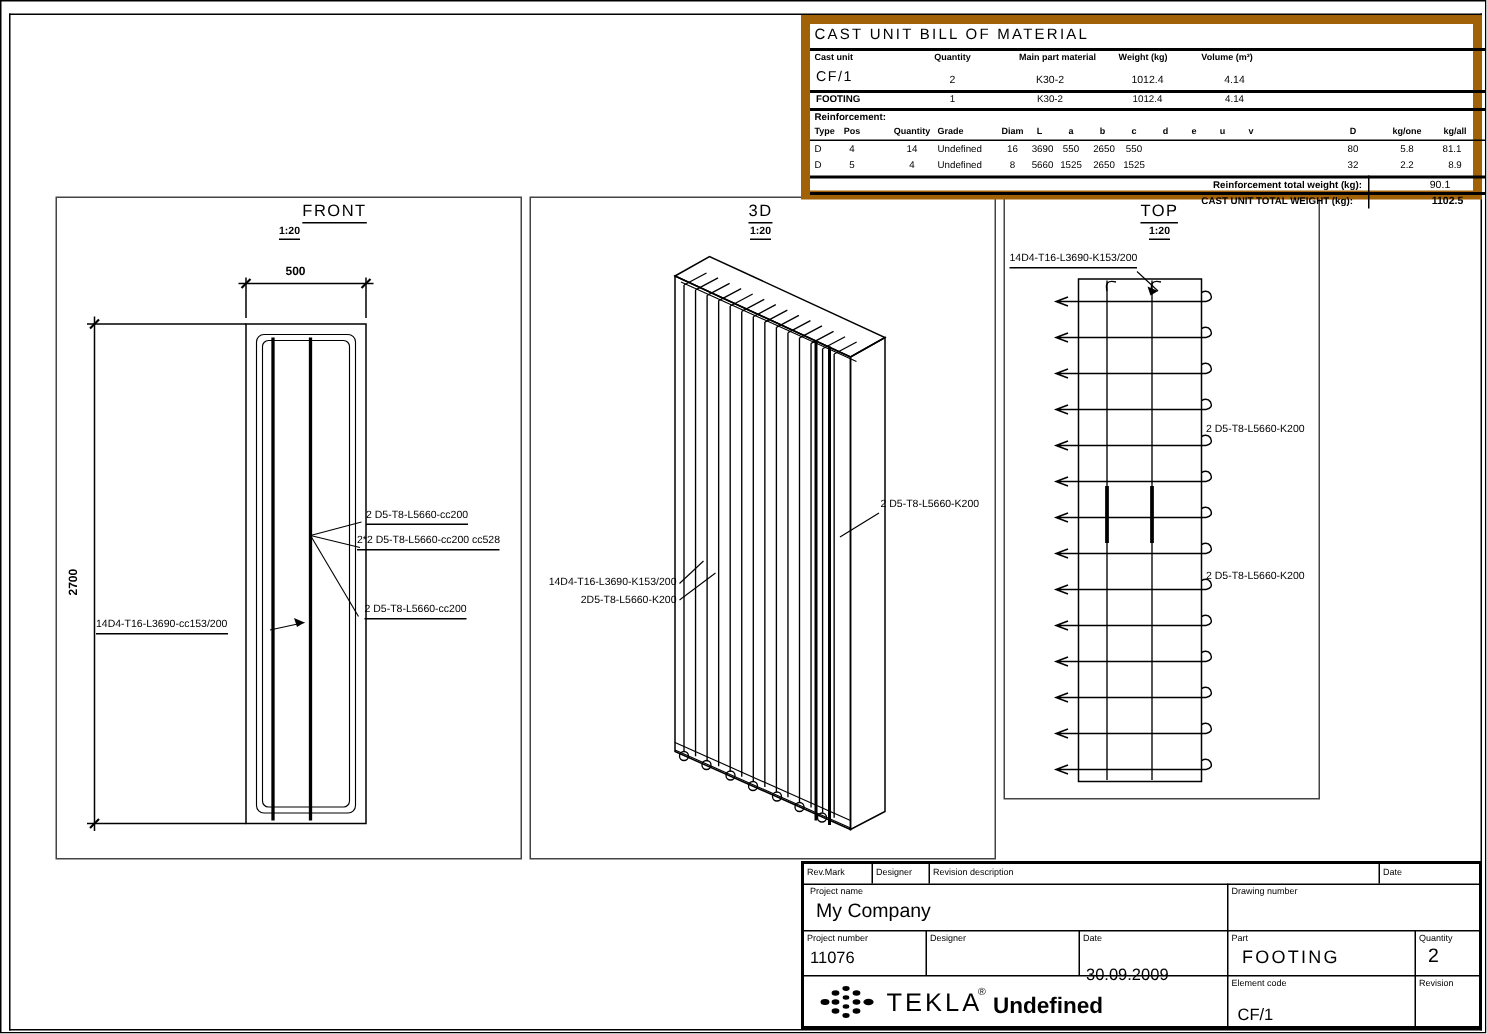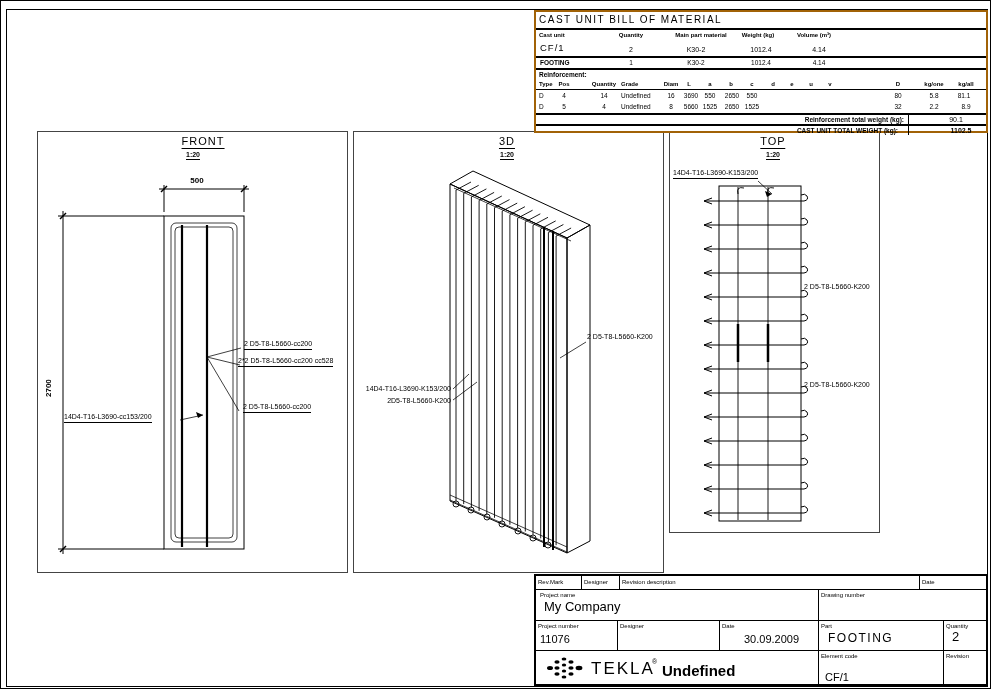--- a/index.html
+++ b/index.html
@@ -124,42 +124,42 @@
       <path d="M711,461 L703,464 L711,467 M703,464 H803 M803,464 q5,-1 3,-5 q-2,-3 -6,-1"></path>
       <path d="M711,485 L703,488 L711,491 M703,488 H803 M803,488 q5,-1 3,-5 q-2,-3 -6,-1"></path>
       <path d="M711,509 L703,512 L711,515 M703,512 H803 M803,512 q5,-1 3,-5 q-2,-3 -6,-1"></path>
     </g>
   </svg>
 
   <div class="panel" style="left:36px;top:130px;width:309px;height:440px;"></div>
   <div class="panel" style="left:352px;top:130px;width:309px;height:440px;"></div>
   <div class="panel" style="left:668px;top:130px;width:209px;height:400px;"></div>
 
-  <div class="t c" style="left:188px;top:134px;font-size:11px;letter-spacing:1px;padding-left:28px;"><span class="u">FRONT</span></div>
+  <div class="t c" style="left:208px;top:134px;font-size:11px;letter-spacing:1px;padding-left:28px;"><span class="u">FRONT</span></div>
   <div class="t c" style="left:192px;top:150px;font-size:7px;font-weight:bold;"><span class="u">1:20</span></div>
   <div class="t c" style="left:196px;top:176px;font-size:8px;font-weight:bold;">500</div>
   <div class="t" style="left:44px;top:396px;font-size:8px;font-weight:bold;transform:rotate(-90deg);transform-origin:left top;">2700</div>
   <div class="t lbl u" style="left:243px;top:339px;">2 D5-T8-L5660-cc200</div>
   <div class="t lbl u" style="left:237px;top:356px;">2*2 D5-T8-L5660-cc200 cc528</div>
   <div class="t lbl u" style="left:242px;top:402px;">2 D5-T8-L5660-cc200</div>
   <div class="t lbl u" style="left:63px;top:412px;">14D4-T16-L3690-cc153/200</div>
 
   <div class="t c" style="left:506px;top:134px;font-size:11px;letter-spacing:1px;"><span class="u">3D</span></div>
   <div class="t c" style="left:506px;top:150px;font-size:7px;font-weight:bold;"><span class="u">1:20</span></div>
   <div class="t lbl r" style="left:450px;top:384px;">14D4-T16-L3690-K153/200</div>
   <div class="t lbl r" style="left:450px;top:396px;">2D5-T8-L5660-K200</div>
   <div class="t lbl" style="left:586px;top:332px;">2 D5-T8-L5660-K200</div>
 
   <div class="t c" style="left:772px;top:134px;font-size:11px;letter-spacing:1px;"><span class="u">TOP</span></div>
   <div class="t c" style="left:772px;top:150px;font-size:7px;font-weight:bold;"><span class="u">1:20</span></div>
   <div class="t lbl u" style="left:672px;top:168px;">14D4-T16-L3690-K153/200</div>
   <div class="t lbl" style="left:803px;top:282px;">2 D5-T8-L5660-K200</div>
   <div class="t lbl" style="left:803px;top:380px;">2 D5-T8-L5660-K200</div>
 
-  <div style="position:absolute;left:533px;top:9px;width:454px;height:123px;border:2px solid #a16207;box-sizing:border-box;">
+  <div style="position:absolute;left:533px;top:9px;width:454px;height:123px;border:6px solid #a16207;box-sizing:border-box;">
     <div class="t" style="left:3px;top:2px;font-size:10px;letter-spacing:1.5px;">CAST UNIT BILL OF MATERIAL</div>
     <div class="ln" style="left:0;top:16px;width:450px;height:2px;"></div>
 
     <div class="t h6" style="left:3px;top:20px;">Cast unit</div>
     <div class="t h6 c" style="left:95px;top:20px;">Quantity</div>
     <div class="t h6 c" style="left:165px;top:20px;">Main part material</div>
     <div class="t h6 c" style="left:222px;top:20px;">Weight (kg)</div>
     <div class="t h6 c" style="left:278px;top:20px;">Volume (m³)</div>
 
     <div class="t" style="left:4px;top:31px;font-size:9.5px;letter-spacing:1px;">CF/1</div>
@@ -253,21 +253,21 @@
     <div class="t tblabel" style="left:386px;top:3px;">Date</div>
 
     <div class="t tblabel" style="left:4px;top:16px;">Project name</div>
     <div class="t" style="left:8px;top:24px;font-size:13px;">My Company</div>
     <div class="t tblabel" style="left:285px;top:16px;">Drawing number</div>
 
     <div class="t tblabel" style="left:2px;top:47px;">Project number</div>
     <div class="t" style="left:4px;top:57px;font-size:11px;">11076</div>
     <div class="t tblabel" style="left:84px;top:47px;">Designer</div>
     <div class="t tblabel" style="left:186px;top:47px;">Date</div>
-    <div class="t" style="left:188px;top:57px;font-size:11px;margin-left:20px;">30.09.2009</div>
+    <div class="t" style="left:188px;top:68px;font-size:11px;">30.09.2009</div>
     <div class="t tblabel" style="left:285px;top:47px;">Part</div>
     <div class="t" style="left:292px;top:56px;font-size:12px;letter-spacing:1.5px;">FOOTING</div>
     <div class="t tblabel" style="left:410px;top:47px;">Quantity</div>
     <div class="t" style="left:416px;top:54px;font-size:13px;">2</div>
 
     <div class="t tblabel" style="left:285px;top:77px;">Element code</div>
     <div class="t" style="left:289px;top:95px;font-size:11px;">CF/1</div>
     <div class="t tblabel" style="left:410px;top:77px;">Revision</div>
 
     <svg style="left:10px;top:80px;" width="38" height="24" viewBox="0 0 38 24">

